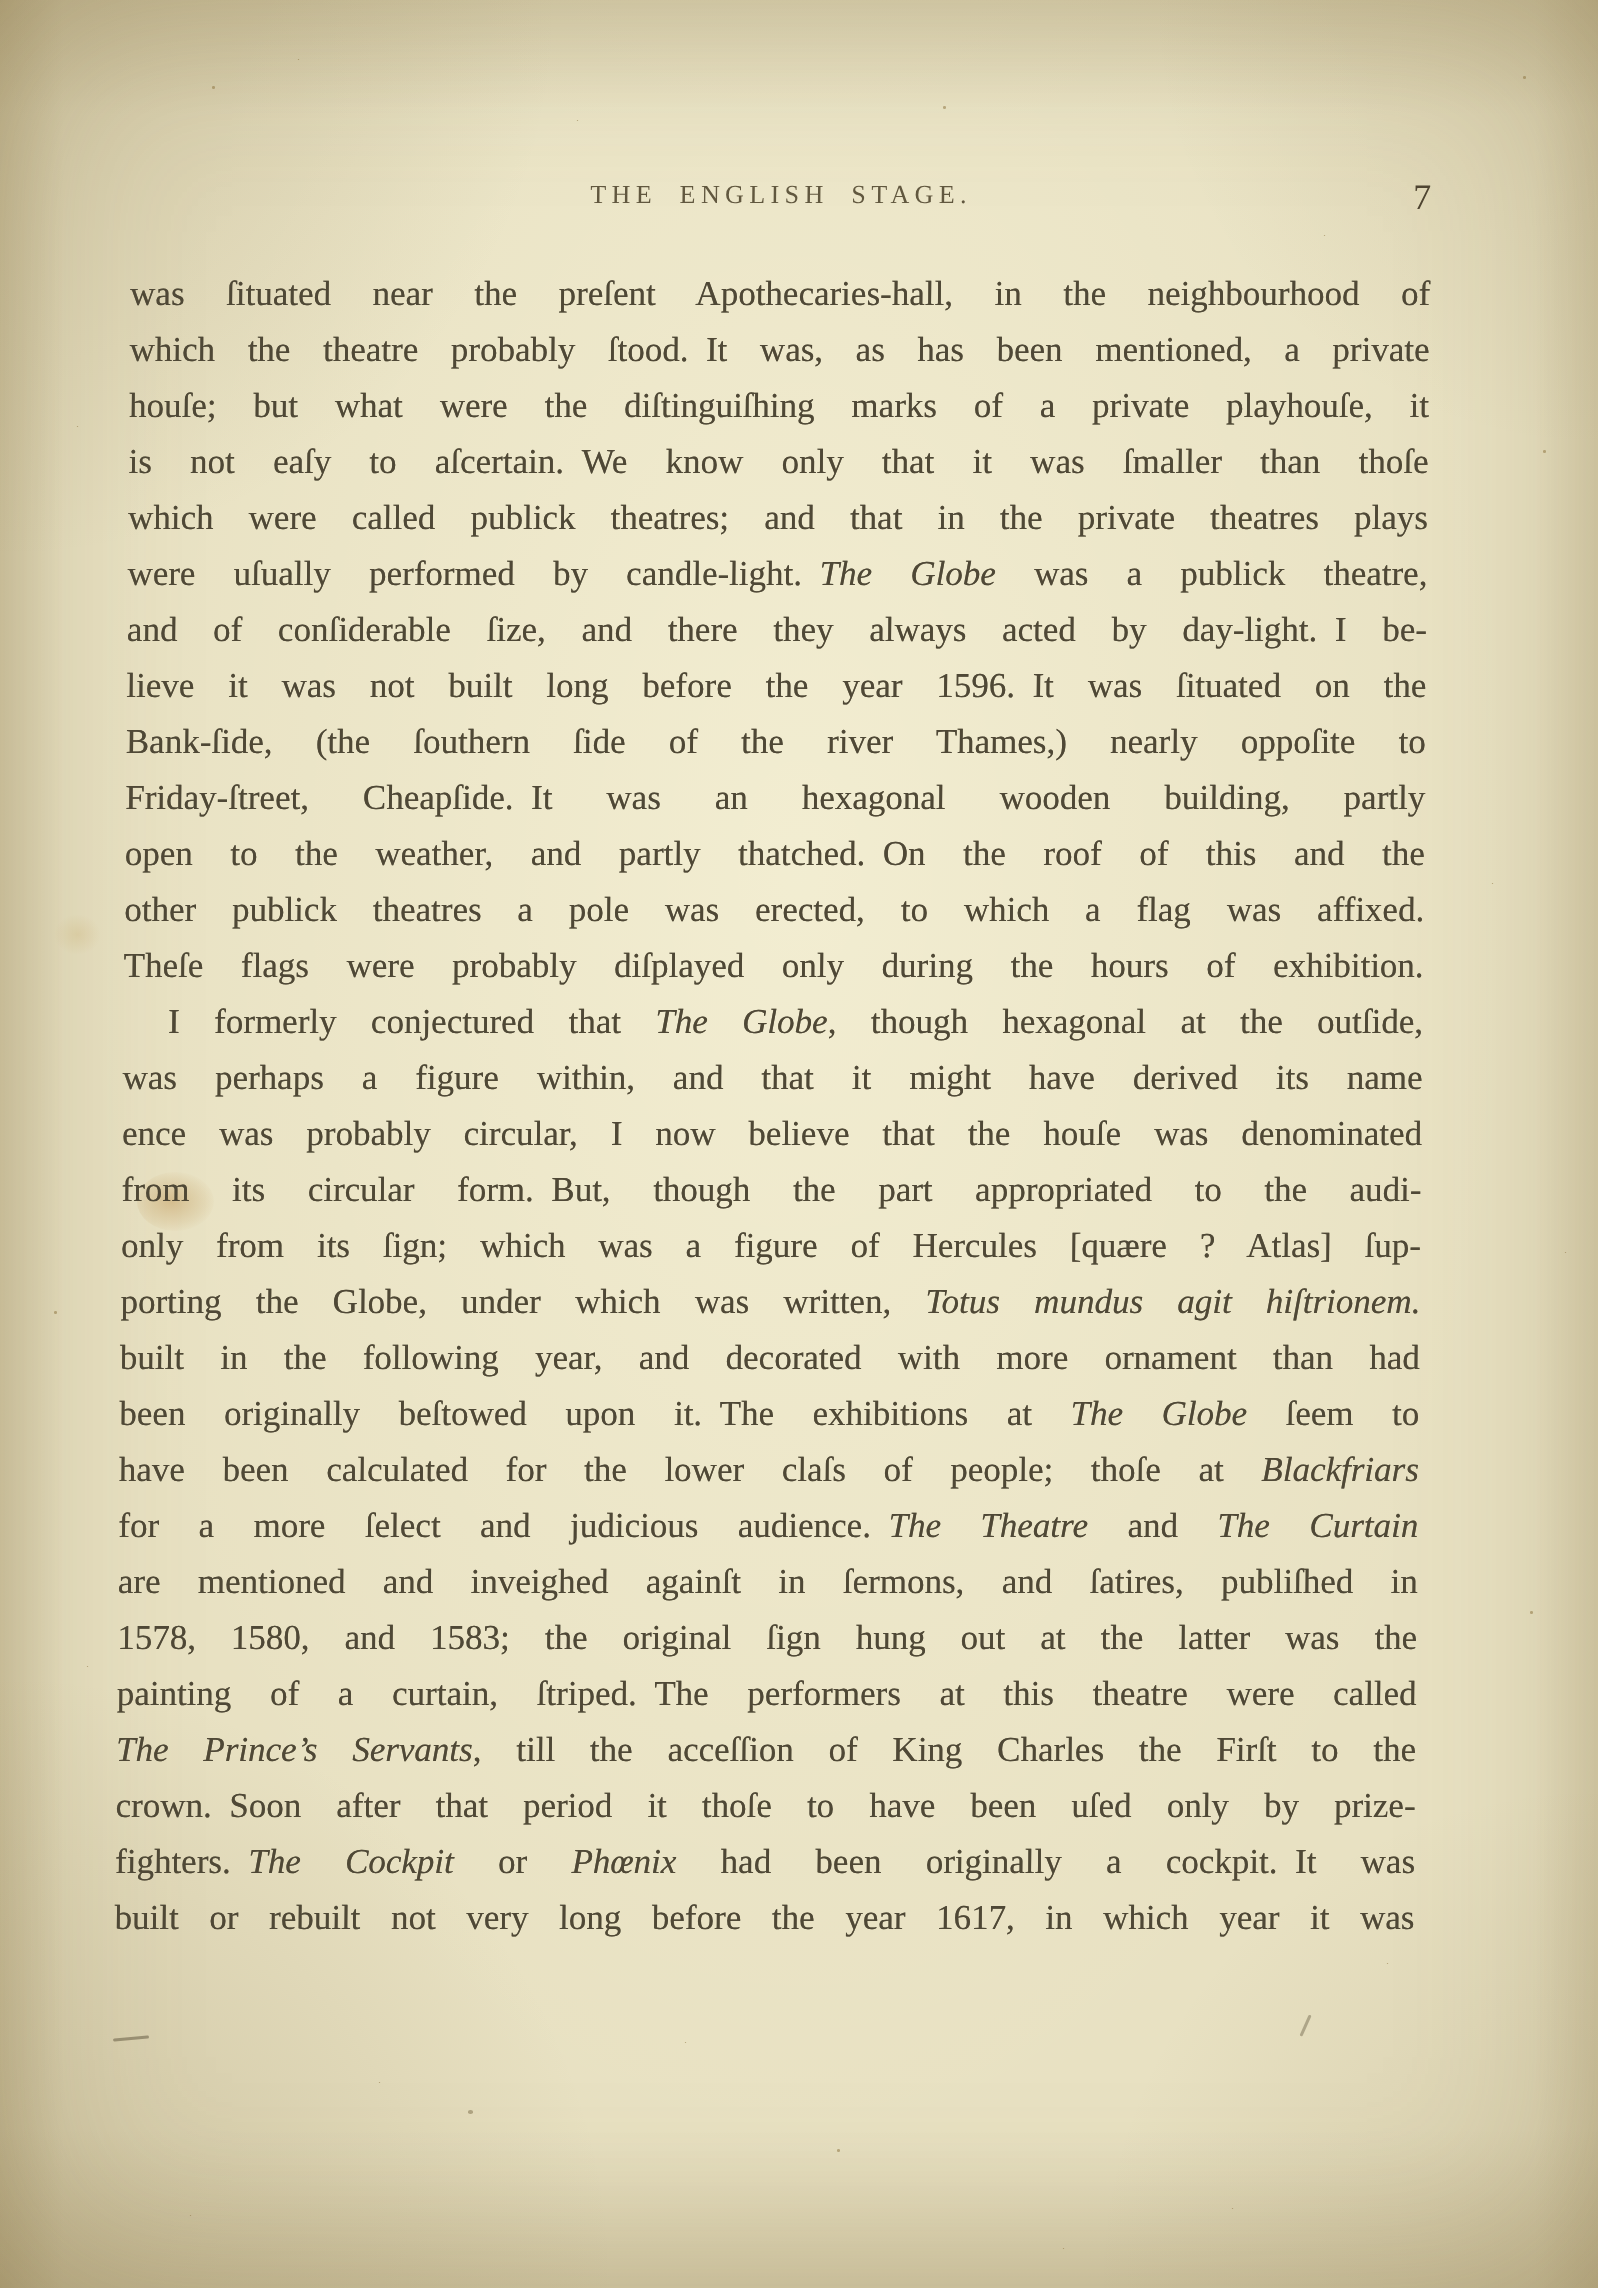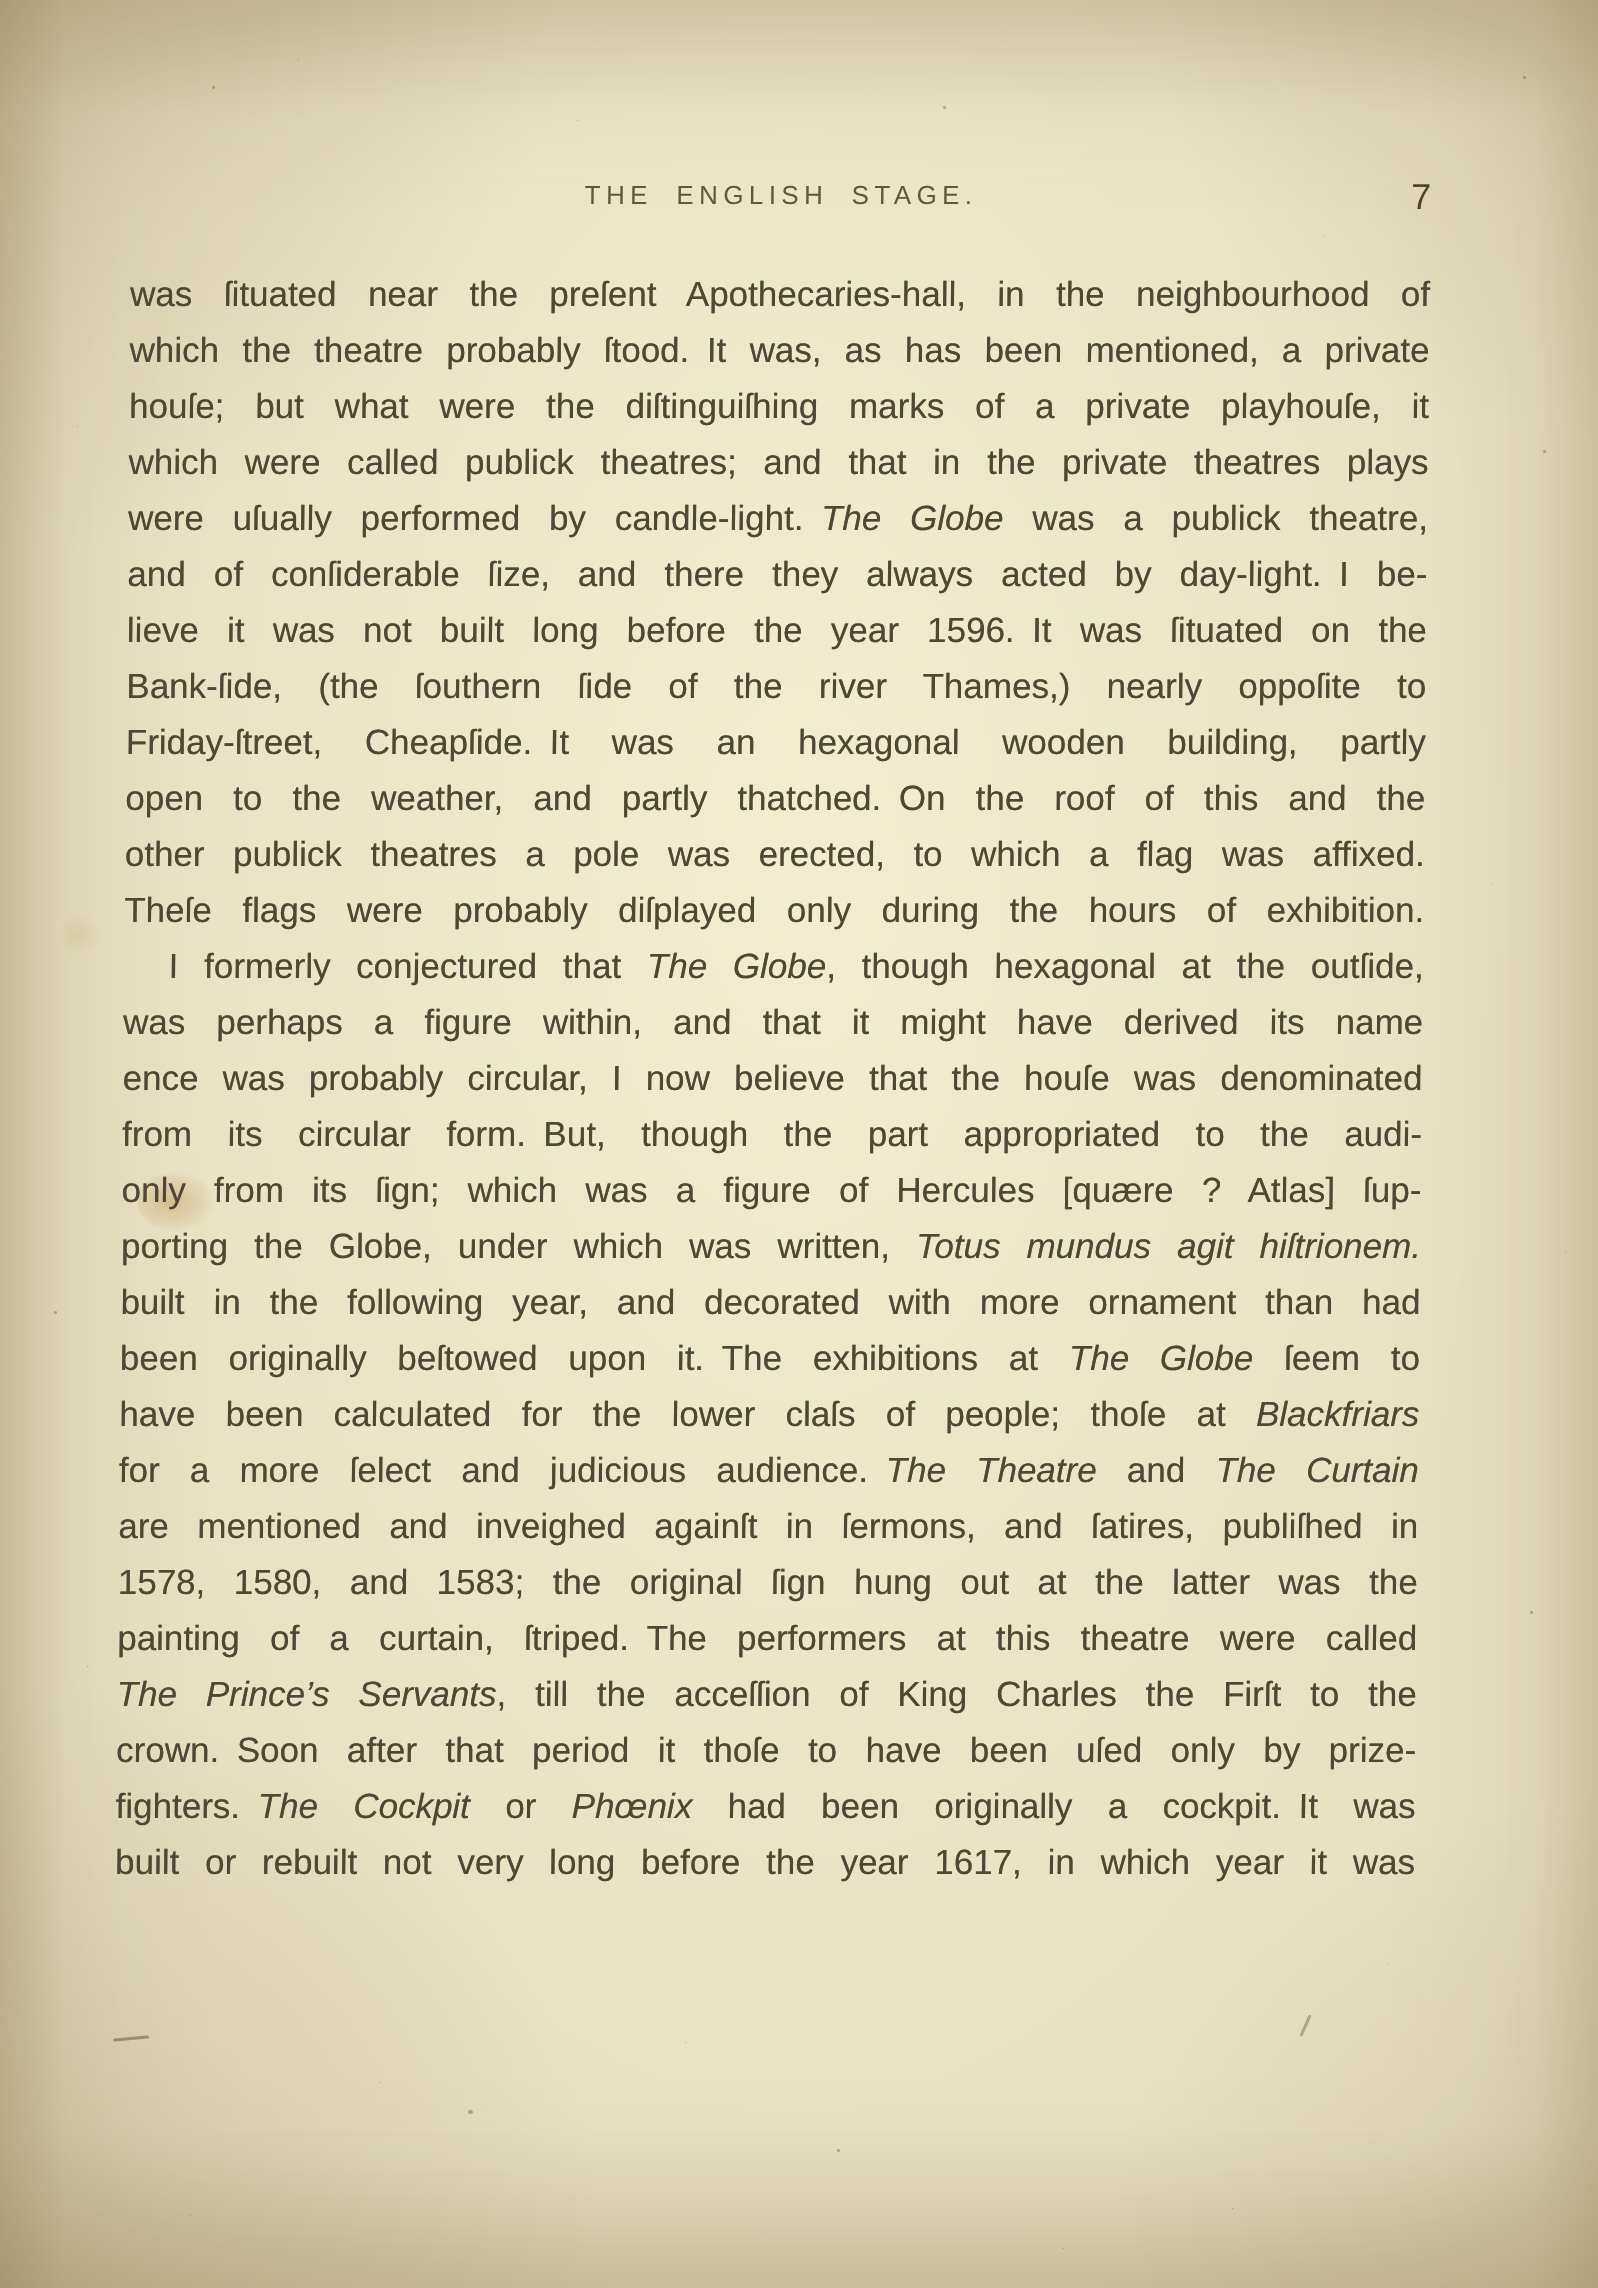--- a/index.html
+++ b/index.html
@@ -1,20 +1,20 @@
 <!DOCTYPE html>
 <html style="font-size:14.4px"><head>
 <meta charset="utf-8">
 <style>
   html,body { margin:0; padding:0; background:#d8d0ad; }
   .page {
     position:relative;
     width:1599px; height:2289px;
     overflow:hidden;
-    font-family:Liberation Sans, sans-serif;
+    font-family:Liberation Serif, serif;
     color:#4f4836;
     background:
       radial-gradient(circle at 0% 0%, rgba(125,105,60,0.22), rgba(125,105,60,0) 20%),
       radial-gradient(circle at 0% 100%, rgba(125,105,60,0.26), rgba(125,105,60,0) 22%),
       radial-gradient(circle at 100% 100%, rgba(125,105,60,0.18), rgba(125,105,60,0) 18%),
       radial-gradient(circle at 100% 0%, rgba(125,105,60,0.16), rgba(125,105,60,0) 16%),
       radial-gradient(ellipse at 50% 38%, rgba(255,252,228,0.45), rgba(255,252,228,0) 65%),
       linear-gradient(90deg, rgba(140,118,70,0.20) 0%, rgba(140,118,70,0) 4%, rgba(140,118,70,0) 96%, rgba(140,118,70,0.14) 100%),
       linear-gradient(180deg, rgba(140,118,70,0.16) 0%, rgba(140,118,70,0) 5%, rgba(140,118,70,0) 93%, rgba(140,118,70,0.18) 100%),
       #e8e1c2;
@@ -87,20 +87,21 @@
   <div class="mark-slash"></div>
   <div class="mark-dot"></div>
 
   <div class="scan">
     <div class="header-row">THE ENGLISH STAGE.</div>
     <div class="page-number">7</div>
     <div class="body-text">
         <div class="line"><span class="">was ſituated near the preſent Apothecaries-hall, in the neighbourhood of</span></div>
         <div class="line"><span class="">which the theatre probably ſtood. It was, as has been mentioned, a private</span></div>
         <div class="line"><span class="">houſe; but what were the diſtinguiſhing marks of a private playhouſe, it</span></div>
+        <div class="line"><span class="">is not eaſy to aſcertain. We know only that it was ſmaller than thoſe</span></div>
         <div class="line"><span class="">which were called publick theatres; and that in the private theatres plays</span></div>
         <div class="line"><span class="">were uſually performed by candle-light. </span><span class="it">The Globe</span><span class=""> was a publick theatre,</span></div>
         <div class="line"><span class="">and of conſiderable ſize, and there they always acted by day-light. I be-</span></div>
         <div class="line"><span class="">lieve it was not built long before the year 1596. It was ſituated on the</span></div>
         <div class="line"><span class="">Bank-ſide, (the ſouthern ſide of the river Thames,) nearly oppoſite to</span></div>
         <div class="line"><span class="">Friday-ſtreet, Cheapſide. It was an hexagonal wooden building, partly</span></div>
         <div class="line"><span class="">open to the weather, and partly thatched. On the roof of this and the</span></div>
         <div class="line"><span class="">other publick theatres a pole was erected, to which a flag was affixed.</span></div>
         <div class="line"><span class="">Theſe flags were probably diſplayed only during the hours of exhibition.</span></div>
         <div class="line indent"><span class="">I formerly conjectured that </span><span class="it">The Globe</span><span class="">, though hexagonal at the outſide,</span></div>

